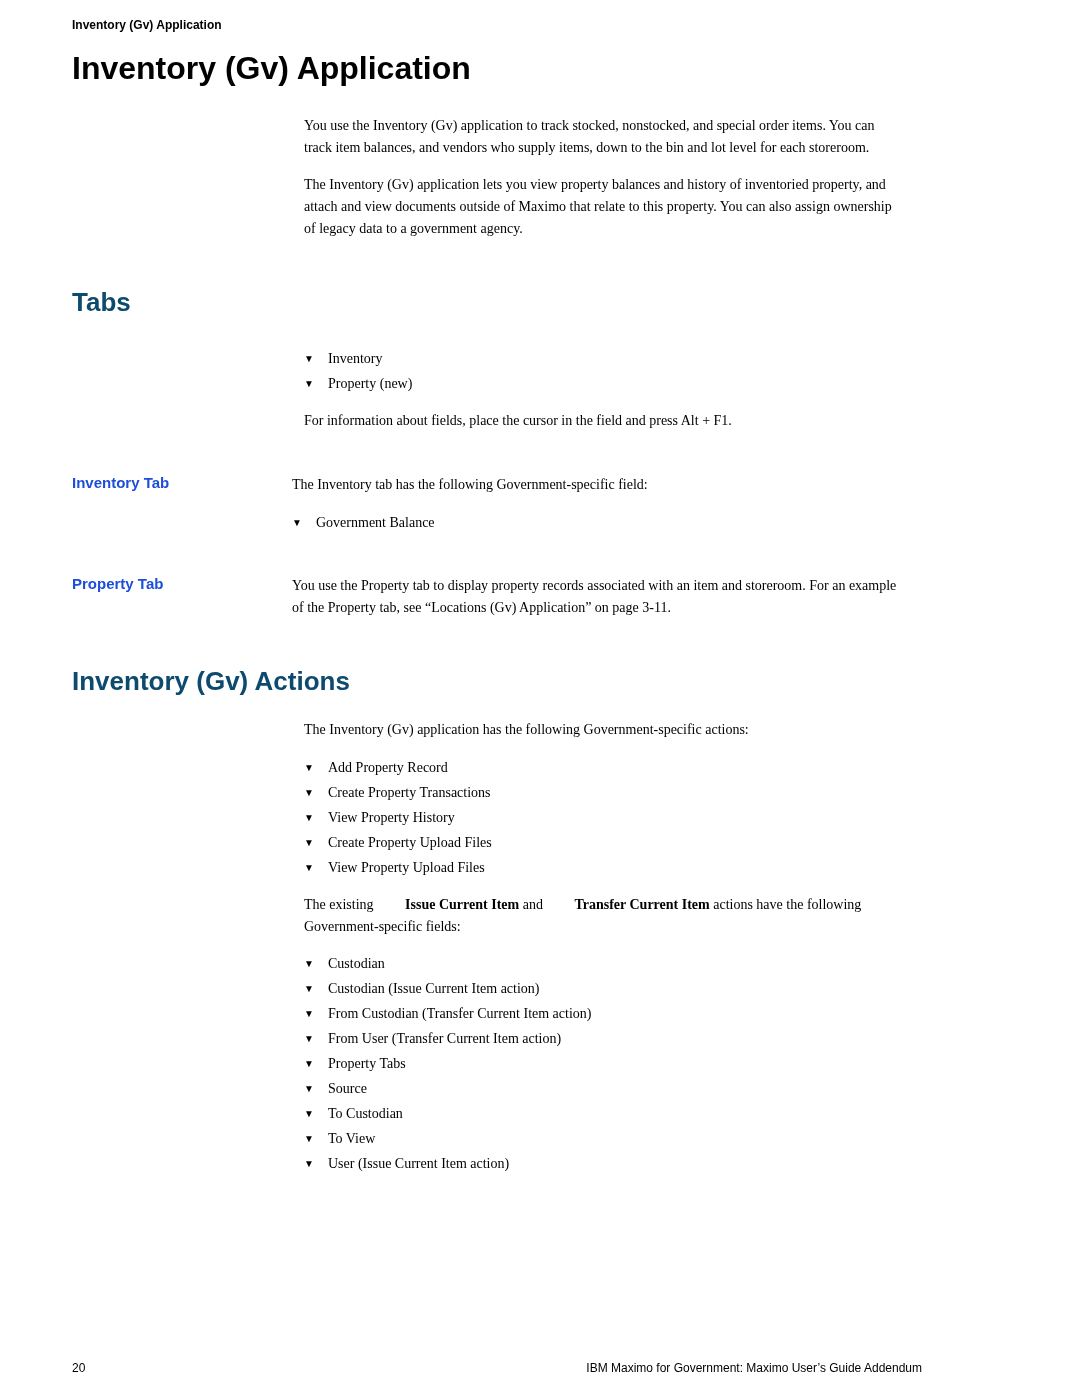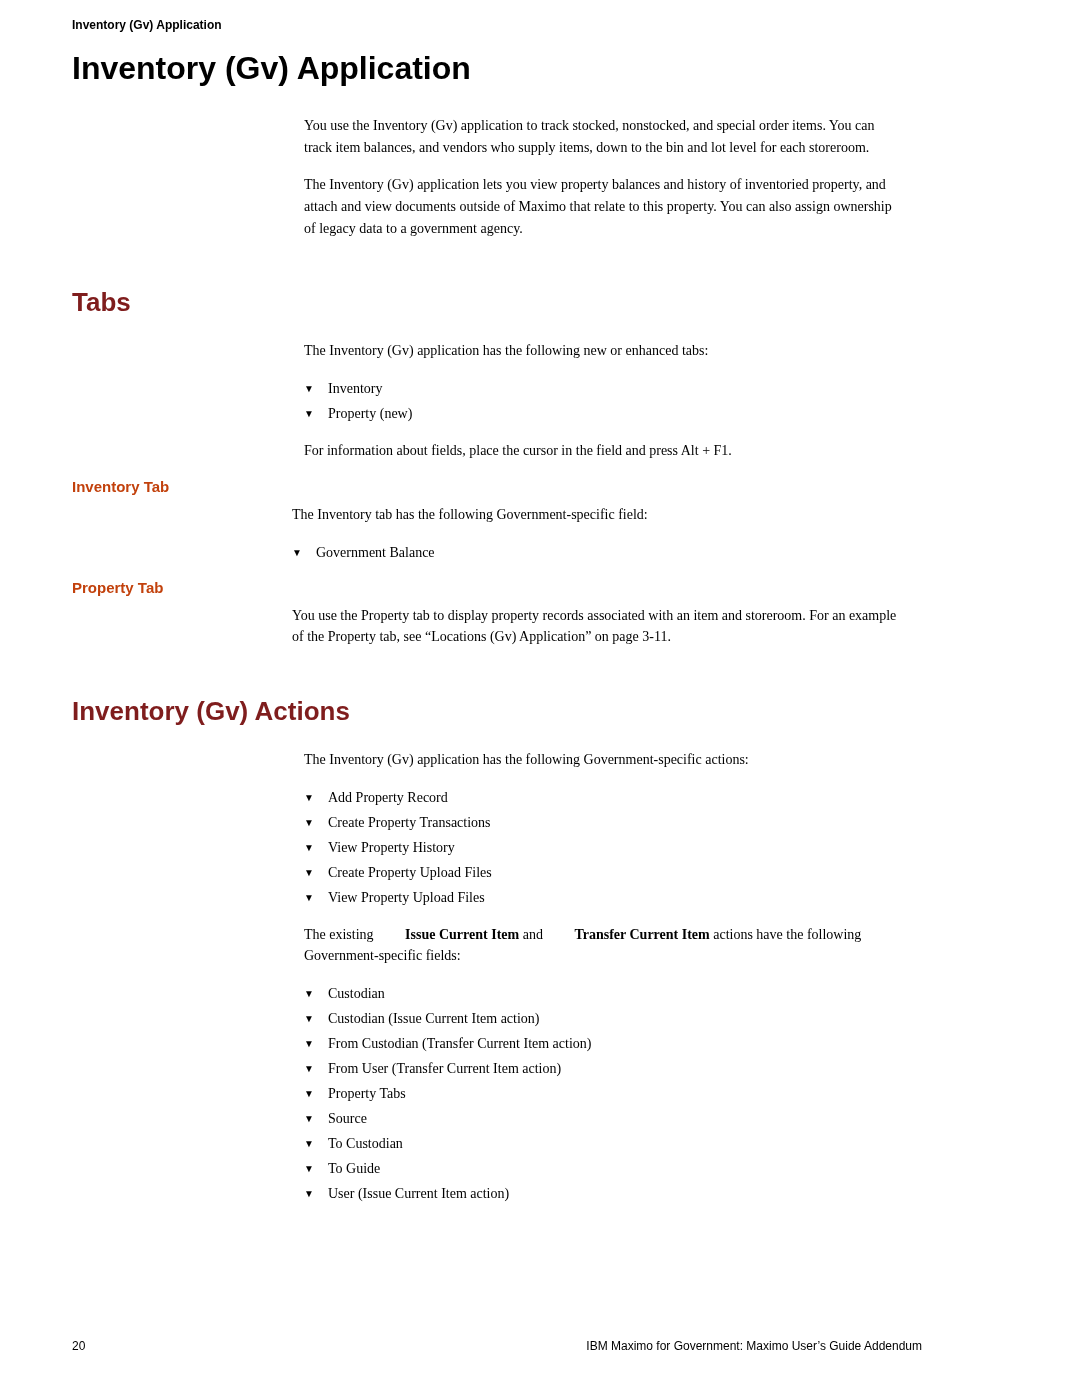--- a/index.html
+++ b/index.html
@@ -49,30 +49,31 @@
       color: #000000;
     }
 
     
     .section-heading {
       font-size: 26px;
       font-weight: bold;
       font-family: Arial, sans-serif;
       margin-top: 32px;
       margin-bottom: 22px;
-      color: #7f1d1d;
+      color: #0c4a6e;
     }
 
     
     .subsection-heading {
       font-size: 15px;
       font-weight: bold;
       font-family: Arial, sans-serif;
+      margin-top: 26px;
       margin-bottom: 14px;
-      color: #c2410c;
+      color: #1d4ed8;
     }
 
     
     .two-col {
       display: grid;
       grid-template-columns: 220px 1fr;
       gap: 12px;
     }
 
     .left-col {
@@ -117,21 +118,21 @@
       flex-shrink: 0;
       margin-right: 6px;
       color: #000;
       font-size: 10px;
       padding-top: 3px;
     }
 
     
     .footer {
       position: absolute;
-      bottom: 44px;
+      bottom: 22px;
       left: 72px;
       right: 72px;
       display: flex;
       justify-content: space-between;
       align-items: center;
       font-size: 12px;
       font-family: Arial, sans-serif;
       color: #000;
     }
 
@@ -176,21 +177,20 @@
         <p class="body-text">You use the Inventory (Gv) application to track stocked, nonstocked, and special order items. You can track item balances, and vendors who supply items, down to the bin and lot level for each storeroom.</p>
         <p class="body-text">The Inventory (Gv) application lets you view property balances and history of inventoried property, and attach and view documents outside of Maximo that relate to this property. You can also assign ownership of legacy data to a government agency.</p>
       </div>
     </div>
 
     <h2 class="section-heading">Tabs</h2>
 
     <div class="two-col">
       <div class="left-col"></div>
       <div class="right-col">
-        <p class="body-text">The Inventory (Gv) application has the following new or enhanced tabs:</p>
 
         <ul class="bullet-list">
           <li>
             <span class="bullet-triangle">▼</span>
             <span>Inventory</span>
           </li>
           <li>
             <span class="bullet-triangle">▼</span>
             <span>Property (new)</span>
           </li>
@@ -282,21 +282,21 @@
           <li>
             <span class="bullet-triangle">▼</span>
             <span>Source</span>
           </li>
           <li>
             <span class="bullet-triangle">▼</span>
             <span>To Custodian</span>
           </li>
           <li>
             <span class="bullet-triangle">▼</span>
-            <span>To Guide</span>
+            <span>To View</span>
           </li>
           <li>
             <span class="bullet-triangle">▼</span>
             <span>User (Issue Current Item action)</span>
           </li>
         </ul>
 
       </div>
     </div>
 

